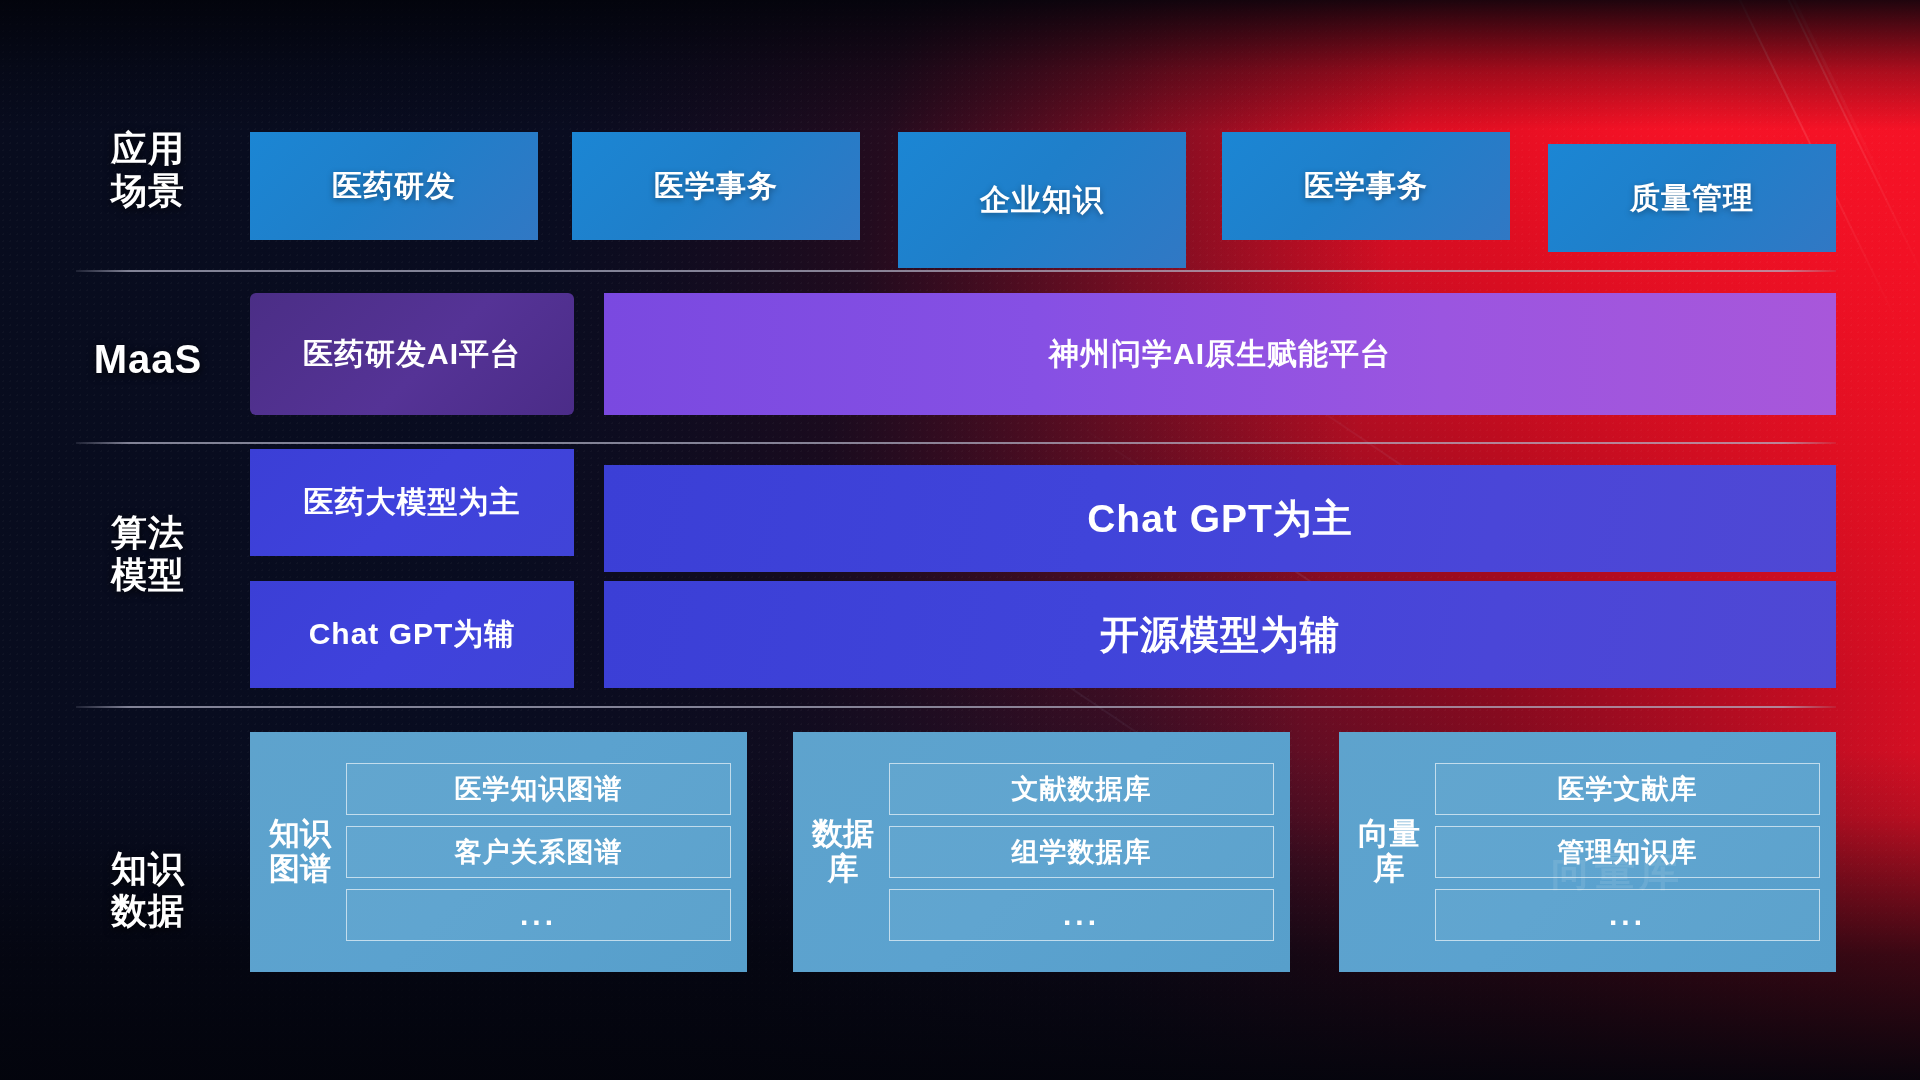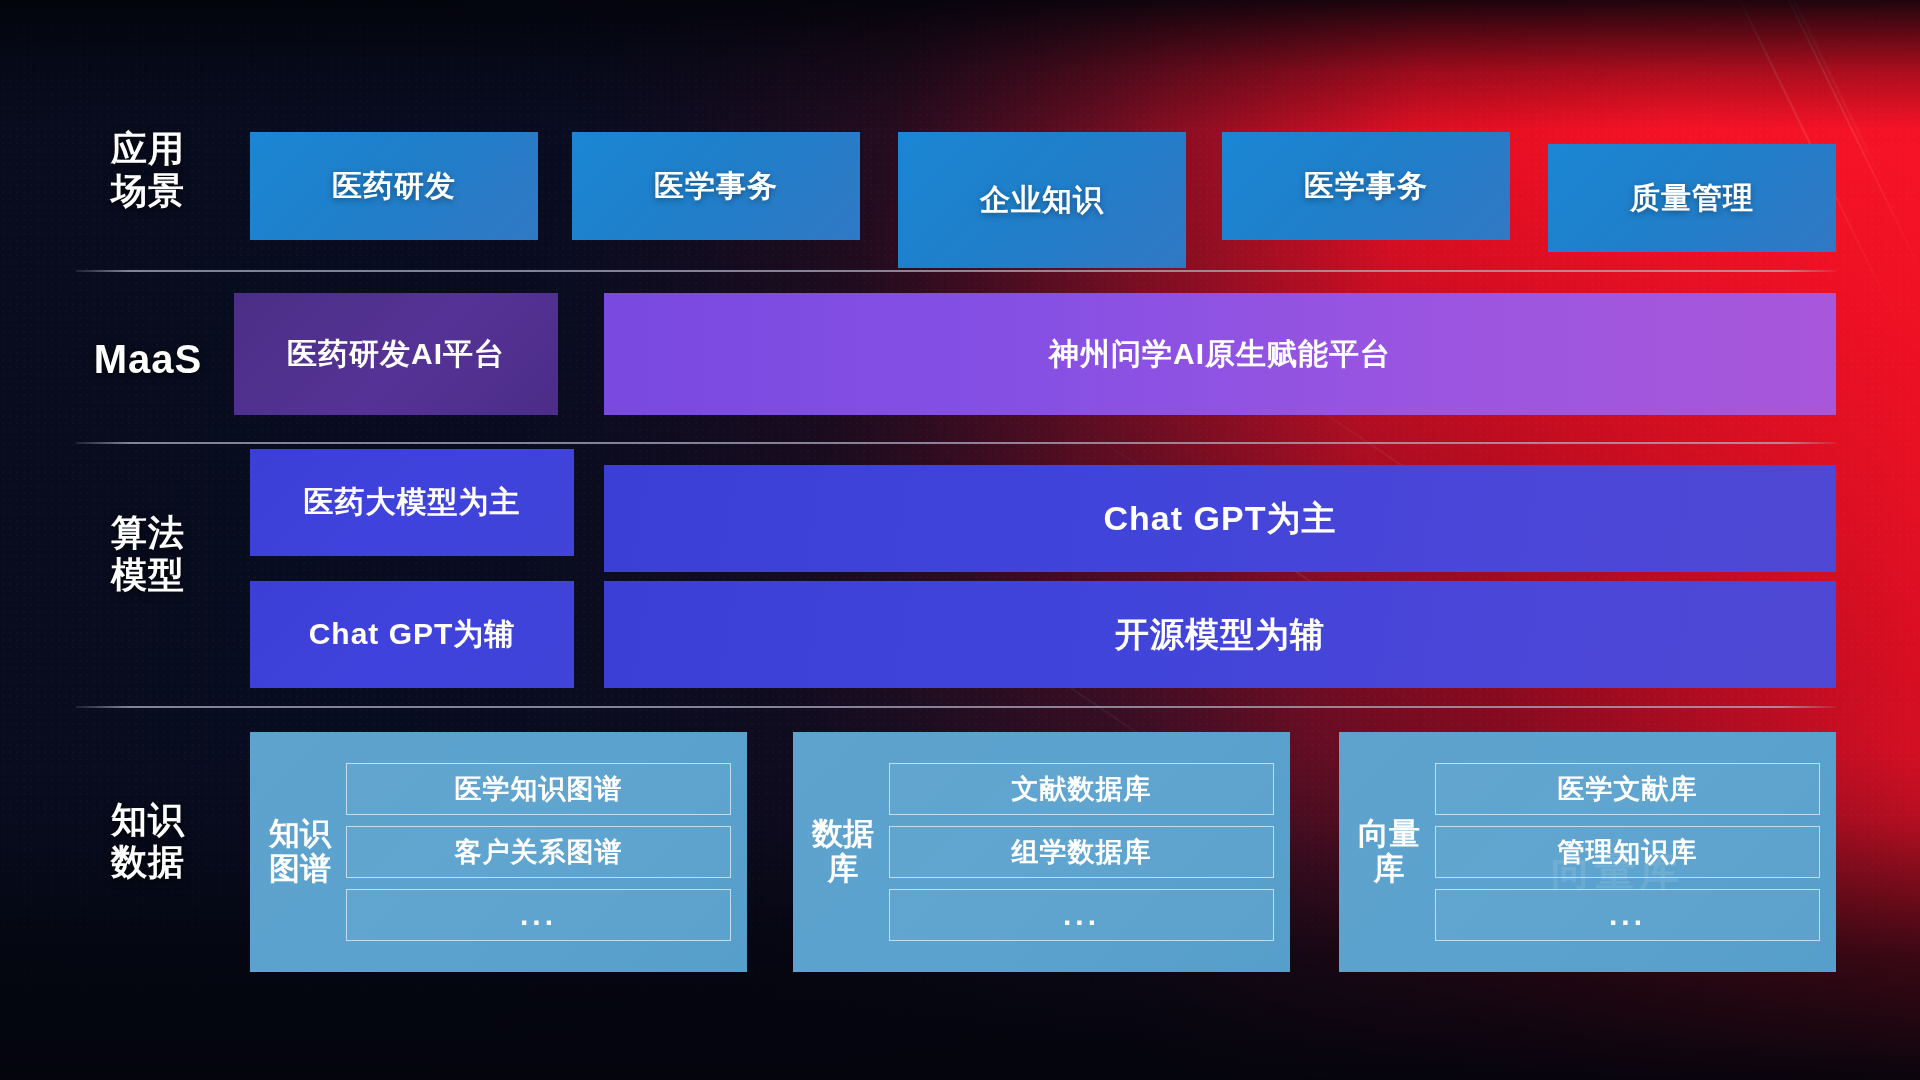--- a/index.html
+++ b/index.html
@@ -124,21 +124,21 @@
     letter-spacing: 1px;
   }
 
   .algo-box {
     background: linear-gradient(135deg, #3b3fd6 0%, #3f42dc 50%, #4044d8 100%);
     font-size: 30px;
     letter-spacing: 1px;
   }
   .algo-wide {
     background: linear-gradient(100deg, #3b3fd6 0%, #4044da 40%, #4a46d8 72%, #4f48d4 100%);
-    font-size: 34px;
+    font-size: 39px;
     letter-spacing: 1px;
   }
 
   
   .kgroup {
     position: absolute;
     background: linear-gradient(135deg, #5ea3cd 0%, #5ba2cf 50%, #579fcb 100%);
     display: flex;
     align-items: center;
     box-sizing: border-box;
@@ -220,39 +220,39 @@
     <div class="box app-box" style="left:250px; top:132px; width:288px; height:108px;">医药研发</div>
     <div class="box app-box" style="left:572px; top:132px; width:288px; height:108px;">医学事务</div>
     <div class="box app-box" style="left:898px; top:132px; width:288px; height:136px;">企业知识</div>
     <div class="box app-box" style="left:1222px; top:132px; width:288px; height:108px;">医学事务</div>
     <div class="box app-box" style="left:1548px; top:144px; width:288px; height:108px;">质量管理</div>
 
     <div class="divider" style="left:76px; top:270px; width:1760px;"></div>
 
     <div class="row-label" style="top:336px; font-size:40px;">MaaS</div>
 
-    <div class="box maas-dark" style="left:234px; top:293px; width:324px; height:122px;">医药研发AI平台</div>
+    <div class="box maas-dark" style="left:250px; top:293px; width:324px; height:122px;border-radius:6px;">医药研发AI平台</div>
     <div class="box maas-bright" style="left:604px; top:293px; width:1232px; height:122px;">神州问学AI原生赋能平台</div>
 
     <div class="divider" style="left:76px; top:442px; width:1760px;"></div>
 
     <div class="row-label" style="top:512px;">
       <div>算法</div>
       <div>模型</div>
     </div>
 
     <div class="box algo-box" style="left:250px; top:449px; width:324px; height:107px;">医药大模型为主</div>
     <div class="box algo-box" style="left:250px; top:581px; width:324px; height:107px;">Chat GPT为辅</div>
 
     <div class="box algo-wide" style="left:604px; top:465px; width:1232px; height:107px;">Chat GPT为主</div>
     <div class="box algo-wide" style="left:604px; top:581px; width:1232px; height:107px;">开源模型为辅</div>
 
     <div class="divider" style="left:76px; top:706px; width:1760px;"></div>
 
-    <div class="row-label" style="top:799px;">
+    <div class="row-label" style="top:848px;">
       <div>知识</div>
       <div>数据</div>
     </div>
 
     <div class="kgroup" style="left:250px; top:732px; width:497px; height:240px;">
       <div class="kgroup-vlabel">知识图谱</div>
       <div class="kgroup-items">
         <div class="kitem">医学知识图谱</div>
         <div class="kitem">客户关系图谱</div>
         <div class="kitem dots">...</div>

